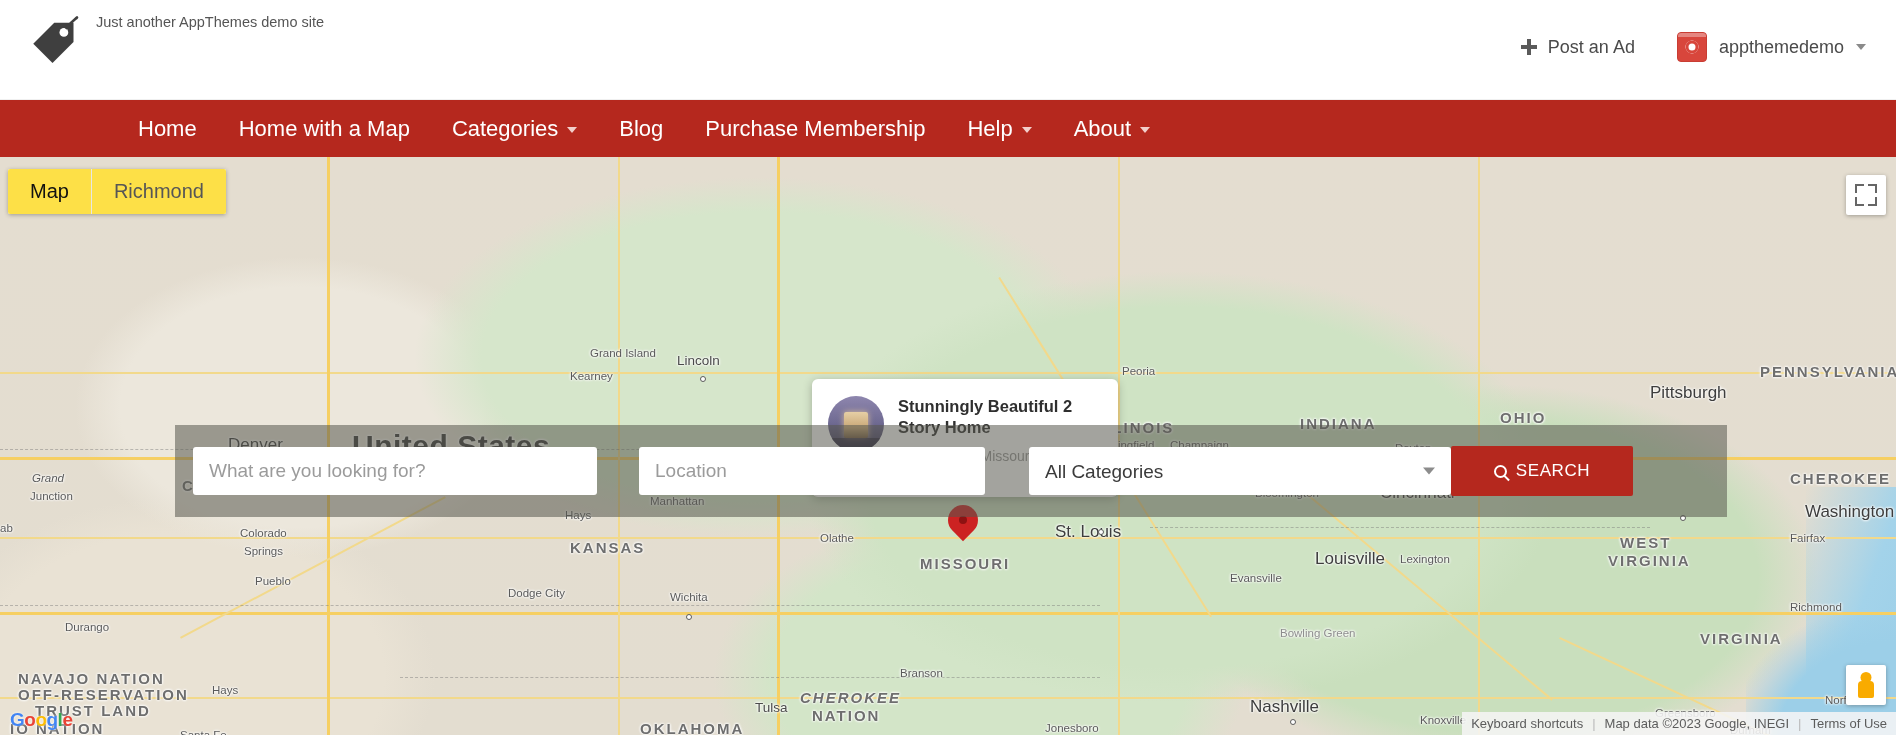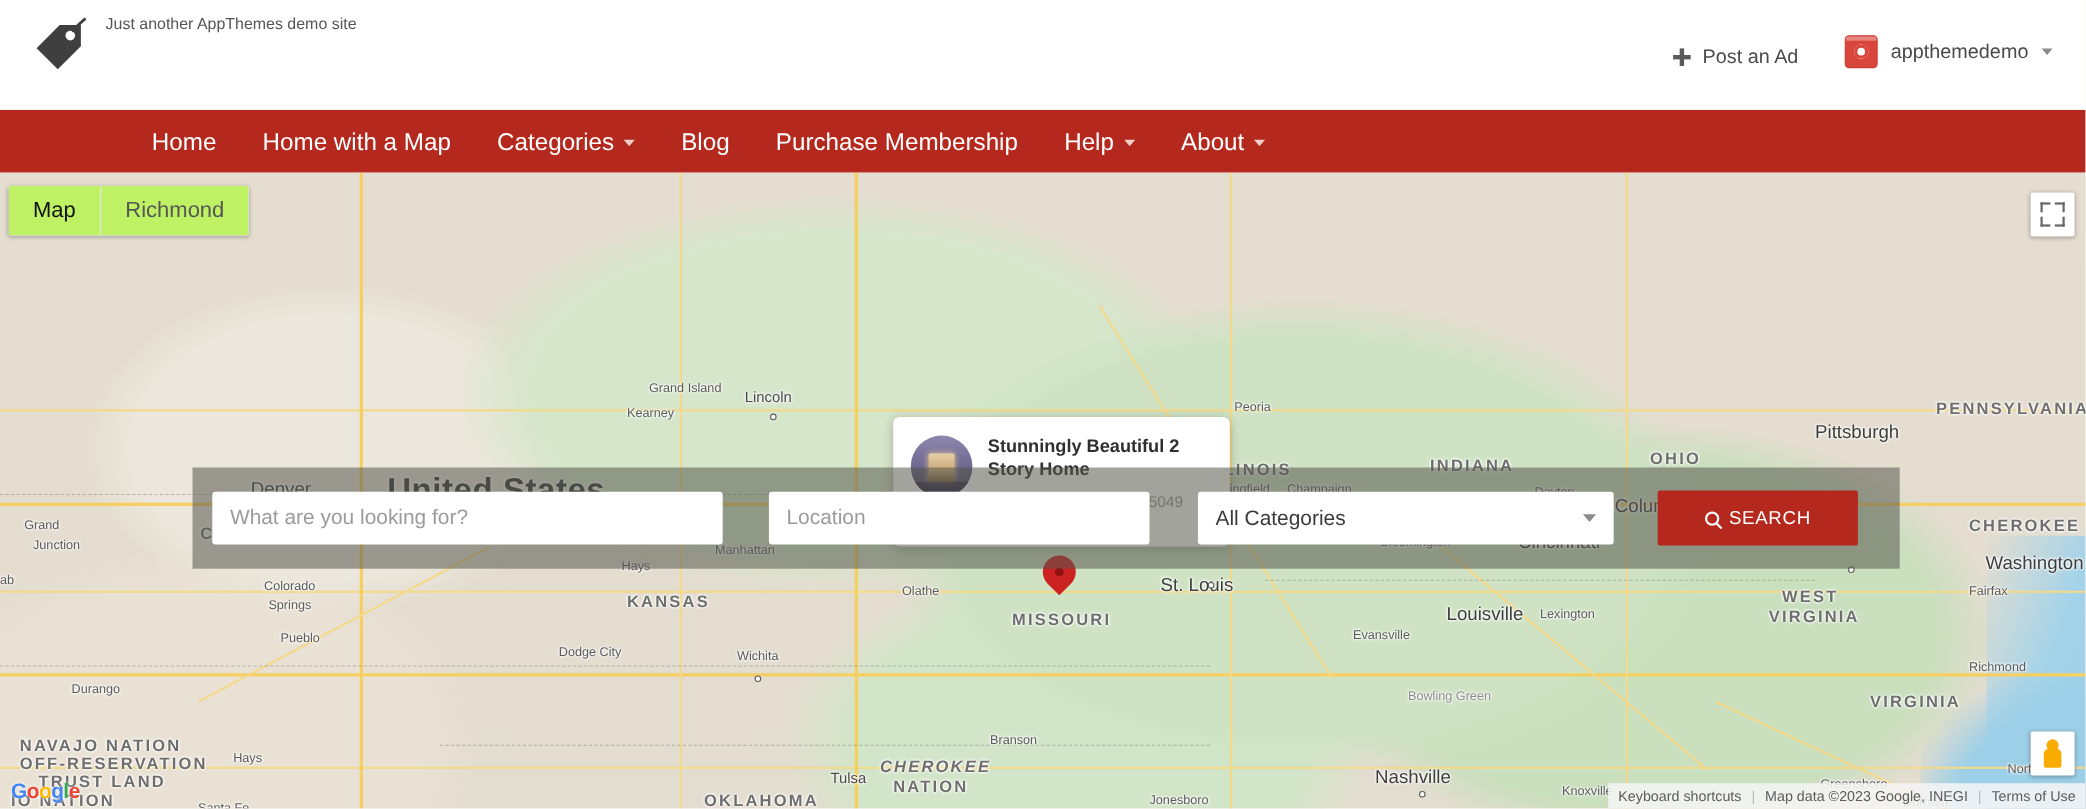--- a/index.html
+++ b/index.html
@@ -21,21 +21,21 @@
   .site-title {
     font-family: "Liberation Serif", serif;
     font-size: 44px; color: #b5281e; line-height: 1.15; letter-spacing: .2px;
     white-space: nowrap;
   }
   .site-tagline {
     font-size: 14.5px; color: #555; margin-top: 6px; margin-left: 2px;
   }
   .header-right {
     position: absolute; right: 30px; top: 32px;
-    display: flex; align-items: flex-end; gap: 42px;
+    display: flex; align-items: center; gap: 42px;
   }
   .post-ad { display: flex; align-items: center; gap: 11px; cursor: pointer; }
   .plus-icon {
     position: relative; width: 16px; height: 16px; display: inline-block;
   }
   .plus-icon:before, .plus-icon:after {
     content: ""; position: absolute; background: #5a5a5a;
   }
   .plus-icon:before { left: 6px; top: 0; width: 4px; height: 16px; }
   .plus-icon:after  { top: 6px; left: 0; width: 16px; height: 4px; }
@@ -135,21 +135,21 @@
 
   
   .maptype-control {
     position: absolute; left: 8px; top: 12px; display: flex;
     background: #fff; border-radius: 2px;
     box-shadow: 0 1px 4px rgba(0,0,0,.3); overflow: hidden;
     z-index: 6;
   }
   .maptype-btn {
     padding: 11px 22px; font-size: 20px; color: #565656; cursor: pointer;
-    background: #bef264; border: none; font-family: "Liberation Sans", sans-serif;
+    background: #fde047; border: none; font-family: "Liberation Sans", sans-serif;
   }
   .maptype-btn.active { color: #111; }
   .maptype-btn + .maptype-btn { border-left: 1px solid #e6e6e6; }
 
   
   .fullscreen-btn {
     position: absolute; right: 10px; top: 18px; width: 40px; height: 40px;
     background: #fff; border-radius: 2px; box-shadow: 0 1px 4px rgba(0,0,0,.3);
     z-index: 6; cursor: pointer;
   }
@@ -246,23 +246,23 @@
     position: absolute; left: 175px; top: 268px; width: 1552px; height: 92px;
     background: rgba(88,88,78,.55); z-index: 7;
     display: flex; align-items: center; padding: 0 18px; gap: 0;
   }
   .search-field {
     height: 48px; background: #fff; border: none; border-radius: 3px;
     font-size: 19px; color: #333; padding: 0 16px;
     font-family: "Liberation Sans", sans-serif; outline: none;
   }
   .search-field::placeholder { color: #9b9b9b; }
-  .field-keyword { width: 464px; margin-right: 42px; }
+  .field-keyword { width: 404px; margin-right: 42px; }
   .field-location { width: 346px; margin-right: 44px; }
-  .select-wrap { position: relative; width: 378px; margin-right: 40px; }
+  .select-wrap { position: relative; width: 422px; }
   .select-cat {
     width: 100%; height: 48px; background: #fff; border: none; border-radius: 3px;
     font-size: 19px; color: #3b3b3b; padding: 0 16px;
     font-family: "Liberation Sans", sans-serif;
     appearance: none; -webkit-appearance: none; outline: none; cursor: pointer;
   }
   .select-arrow {
     position: absolute; right: 16px; top: 50%; transform: translateY(-50%);
     width: 0; height: 0; border-left: 6px solid transparent;
     border-right: 6px solid transparent; border-top: 7px solid #8c8c8c;
@@ -428,21 +428,21 @@
         <div class="map-label lbl-city-sm" style="left:1655px;top:550px;">Greensboro</div>
         <div class="map-label lbl-city-sm" style="left:1730px;top:567px;">Durham</div>
 
         <div class="map-label lbl-city-sm" style="left:180px;top:572px;">Santa Fe</div>
 
         <div class="map-label lbl-city-sm" style="left:212px;top:527px;">Hays</div>
         <div class="map-label lbl-city-sm" style="left:65px;top:464px;">Durango</div>
         <div class="map-label lbl-city-sm" style="left:255px;top:418px;">Pueblo</div>
         <div class="map-label lbl-city-sm" style="left:240px;top:370px;">Colorado</div>
         <div class="map-label lbl-city-sm" style="left:244px;top:388px;">Springs</div>
-        <div class="map-label lbl-city-sm" style="left:22px;top:315px;">Grand</div>
+        <div class="map-label lbl-city-sm" style="left:32px;top:315px;font-style:italic;">Grand</div>
         <div class="map-label lbl-city-sm" style="left:30px;top:333px;">Junction</div>
         <div class="map-label lbl-city-sm" style="left:0;top:365px;">ab</div>
         <div class="map-label lbl-city-lg" style="left:1805px;top:345px;">Washington</div>
         <div class="map-label lbl-city-sm" style="left:1790px;top:375px;">Fairfax</div>
         <div class="map-label lbl-city-sm" style="left:1790px;top:444px;">Richmond</div>
         <div class="map-label lbl-city-sm" style="left:1825px;top:537px;">Norfolk</div>
 
         <div class="map-label lbl-city-sm" style="left:1280px;top:470px;color:#8d8d8d;">Bowling Green</div>
 
       </div>

